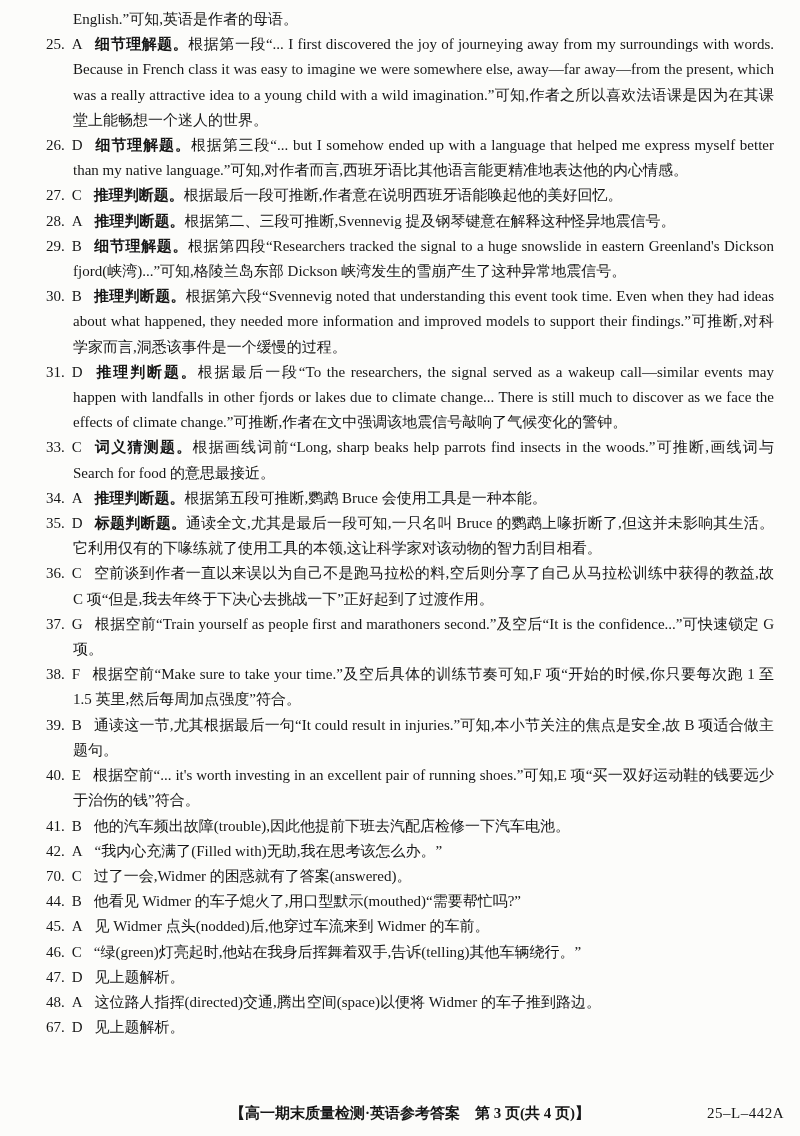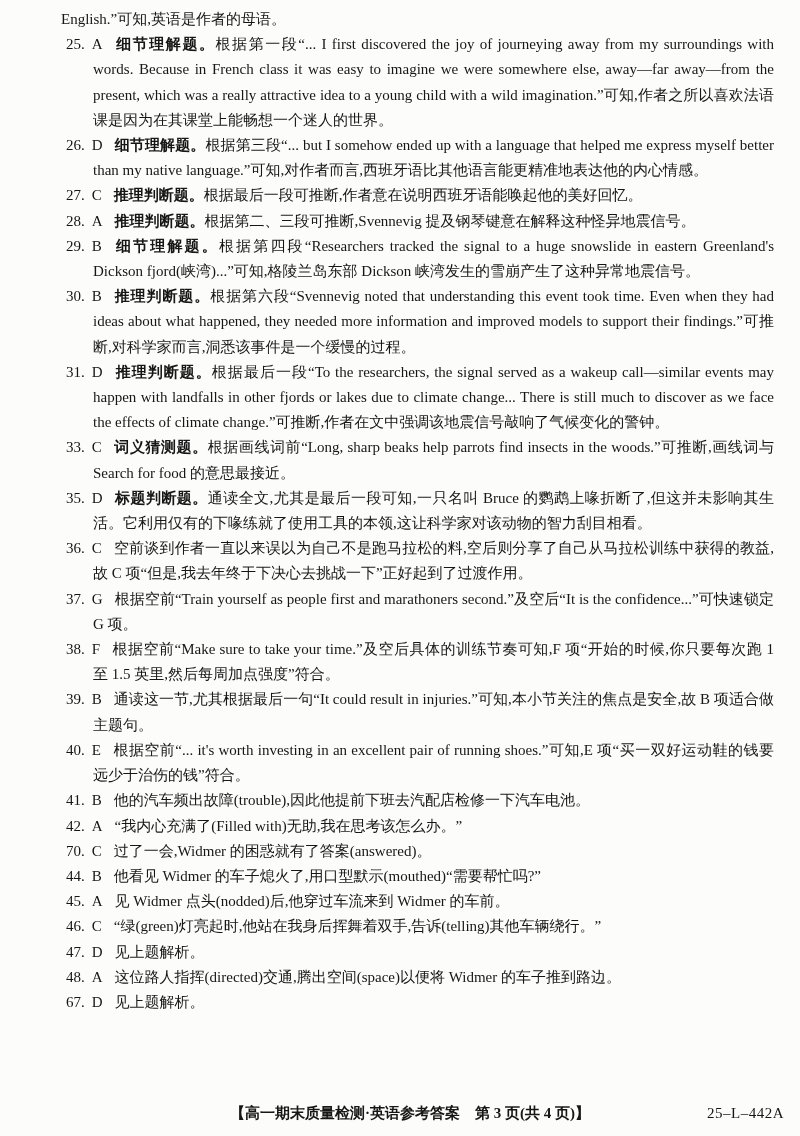--- a/index.html
+++ b/index.html
@@ -10,35 +10,34 @@
   .page {
     position: relative;
     width: 800px;
     height: 1136px;
     margin: 0 auto;
     background: #fcfcfa;
     color: #161616;
     font-family: "Liberation Serif", "DejaVu Serif", serif;
     font-size: 15px;
     box-sizing: border-box;
-    padding: 7px 26px 0 34px;
+    padding: 7px 26px 0 46px;
     overflow: hidden;
   }
   .cont-line {
     padding-left: 27px;
     text-align: justify;
     line-height: 25.2px;
   }
   .answer-list { display: block; }
   .item {
     padding-left: 27px;
     text-indent: -27px;
     text-align: justify;
     line-height: 25.2px;
-    margin-left: 32px;
   }
   .item .num { display: inline; }
   .item .ans { display: inline; margin-left: 7px; margin-right: 12px; }
   .item .type { font-weight: bold; }
   .item .type:empty { display: none; }
   .footer {
     position: absolute;
     left: 34px;
     right: 14px;
     bottom: 12px;
@@ -75,20 +74,21 @@
 
     <div class="item"><span class="num">29.</span><span class="ans">B</span><span class="type">细节理解题。</span><span class="text">根据第四段“Researchers tracked the signal to a huge snowslide in eastern Greenland's Dickson fjord(峡湾)...”可知,格陵兰岛东部 Dickson 峡湾发生的雪崩产生了这种异常地震信号。</span></div>
 
     <div class="item"><span class="num">30.</span><span class="ans">B</span><span class="type">推理判断题。</span><span class="text">根据第六段“Svennevig noted that understanding this event took time. Even when they had ideas about what happened, they needed more information and improved models to support their findings.”可推断,对科学家而言,洞悉该事件是一个缓慢的过程。</span></div>
 
     <div class="item"><span class="num">31.</span><span class="ans">D</span><span class="type">推理判断题。</span><span class="text">根据最后一段“To the researchers, the signal served as a wakeup call—similar events may happen with landfalls in other fjords or lakes due to climate change... There is still much to discover as we face the effects of climate change.”可推断,作者在文中强调该地震信号敲响了气候变化的警钟。</span></div>
 
 
     <div class="item"><span class="num">33.</span><span class="ans">C</span><span class="type">词义猜测题。</span><span class="text">根据画线词前“Long, sharp beaks help parrots find insects in the woods.”可推断,画线词与 Search for food 的意思最接近。</span></div>
 
+    <div class="item"><span class="num">34.</span><span class="ans">A</span><span class="type">推理判断题。</span><span class="text">根据第五段可推断,鹦鹉 Bruce 会使用工具是一种本能。</span></div>
 
     <div class="item"><span class="num">35.</span><span class="ans">D</span><span class="type">标题判断题。</span><span class="text">通读全文,尤其是最后一段可知,一只名叫 Bruce 的鹦鹉上喙折断了,但这并未影响其生活。它利用仅有的下喙练就了使用工具的本领,这让科学家对该动物的智力刮目相看。</span></div>
 
     <div class="item"><span class="num">36.</span><span class="ans">C</span><span class="text">空前谈到作者一直以来误以为自己不是跑马拉松的料,空后则分享了自己从马拉松训练中获得的教益,故 C 项“但是,我去年终于下决心去挑战一下”正好起到了过渡作用。</span></div>
 
     <div class="item"><span class="num">37.</span><span class="ans">G</span><span class="text">根据空前“Train yourself as people first and marathoners second.”及空后“It is the confidence...”可快速锁定 G 项。</span></div>
 
     <div class="item"><span class="num">38.</span><span class="ans">F</span><span class="text">根据空前“Make sure to take your time.”及空后具体的训练节奏可知,F 项“开始的时候,你只要每次跑 1 至 1.5 英里,然后每周加点强度”符合。</span></div>
 
     <div class="item"><span class="num">39.</span><span class="ans">B</span><span class="text">通读这一节,尤其根据最后一句“It could result in injuries.”可知,本小节关注的焦点是安全,故 B 项适合做主题句。</span></div>

